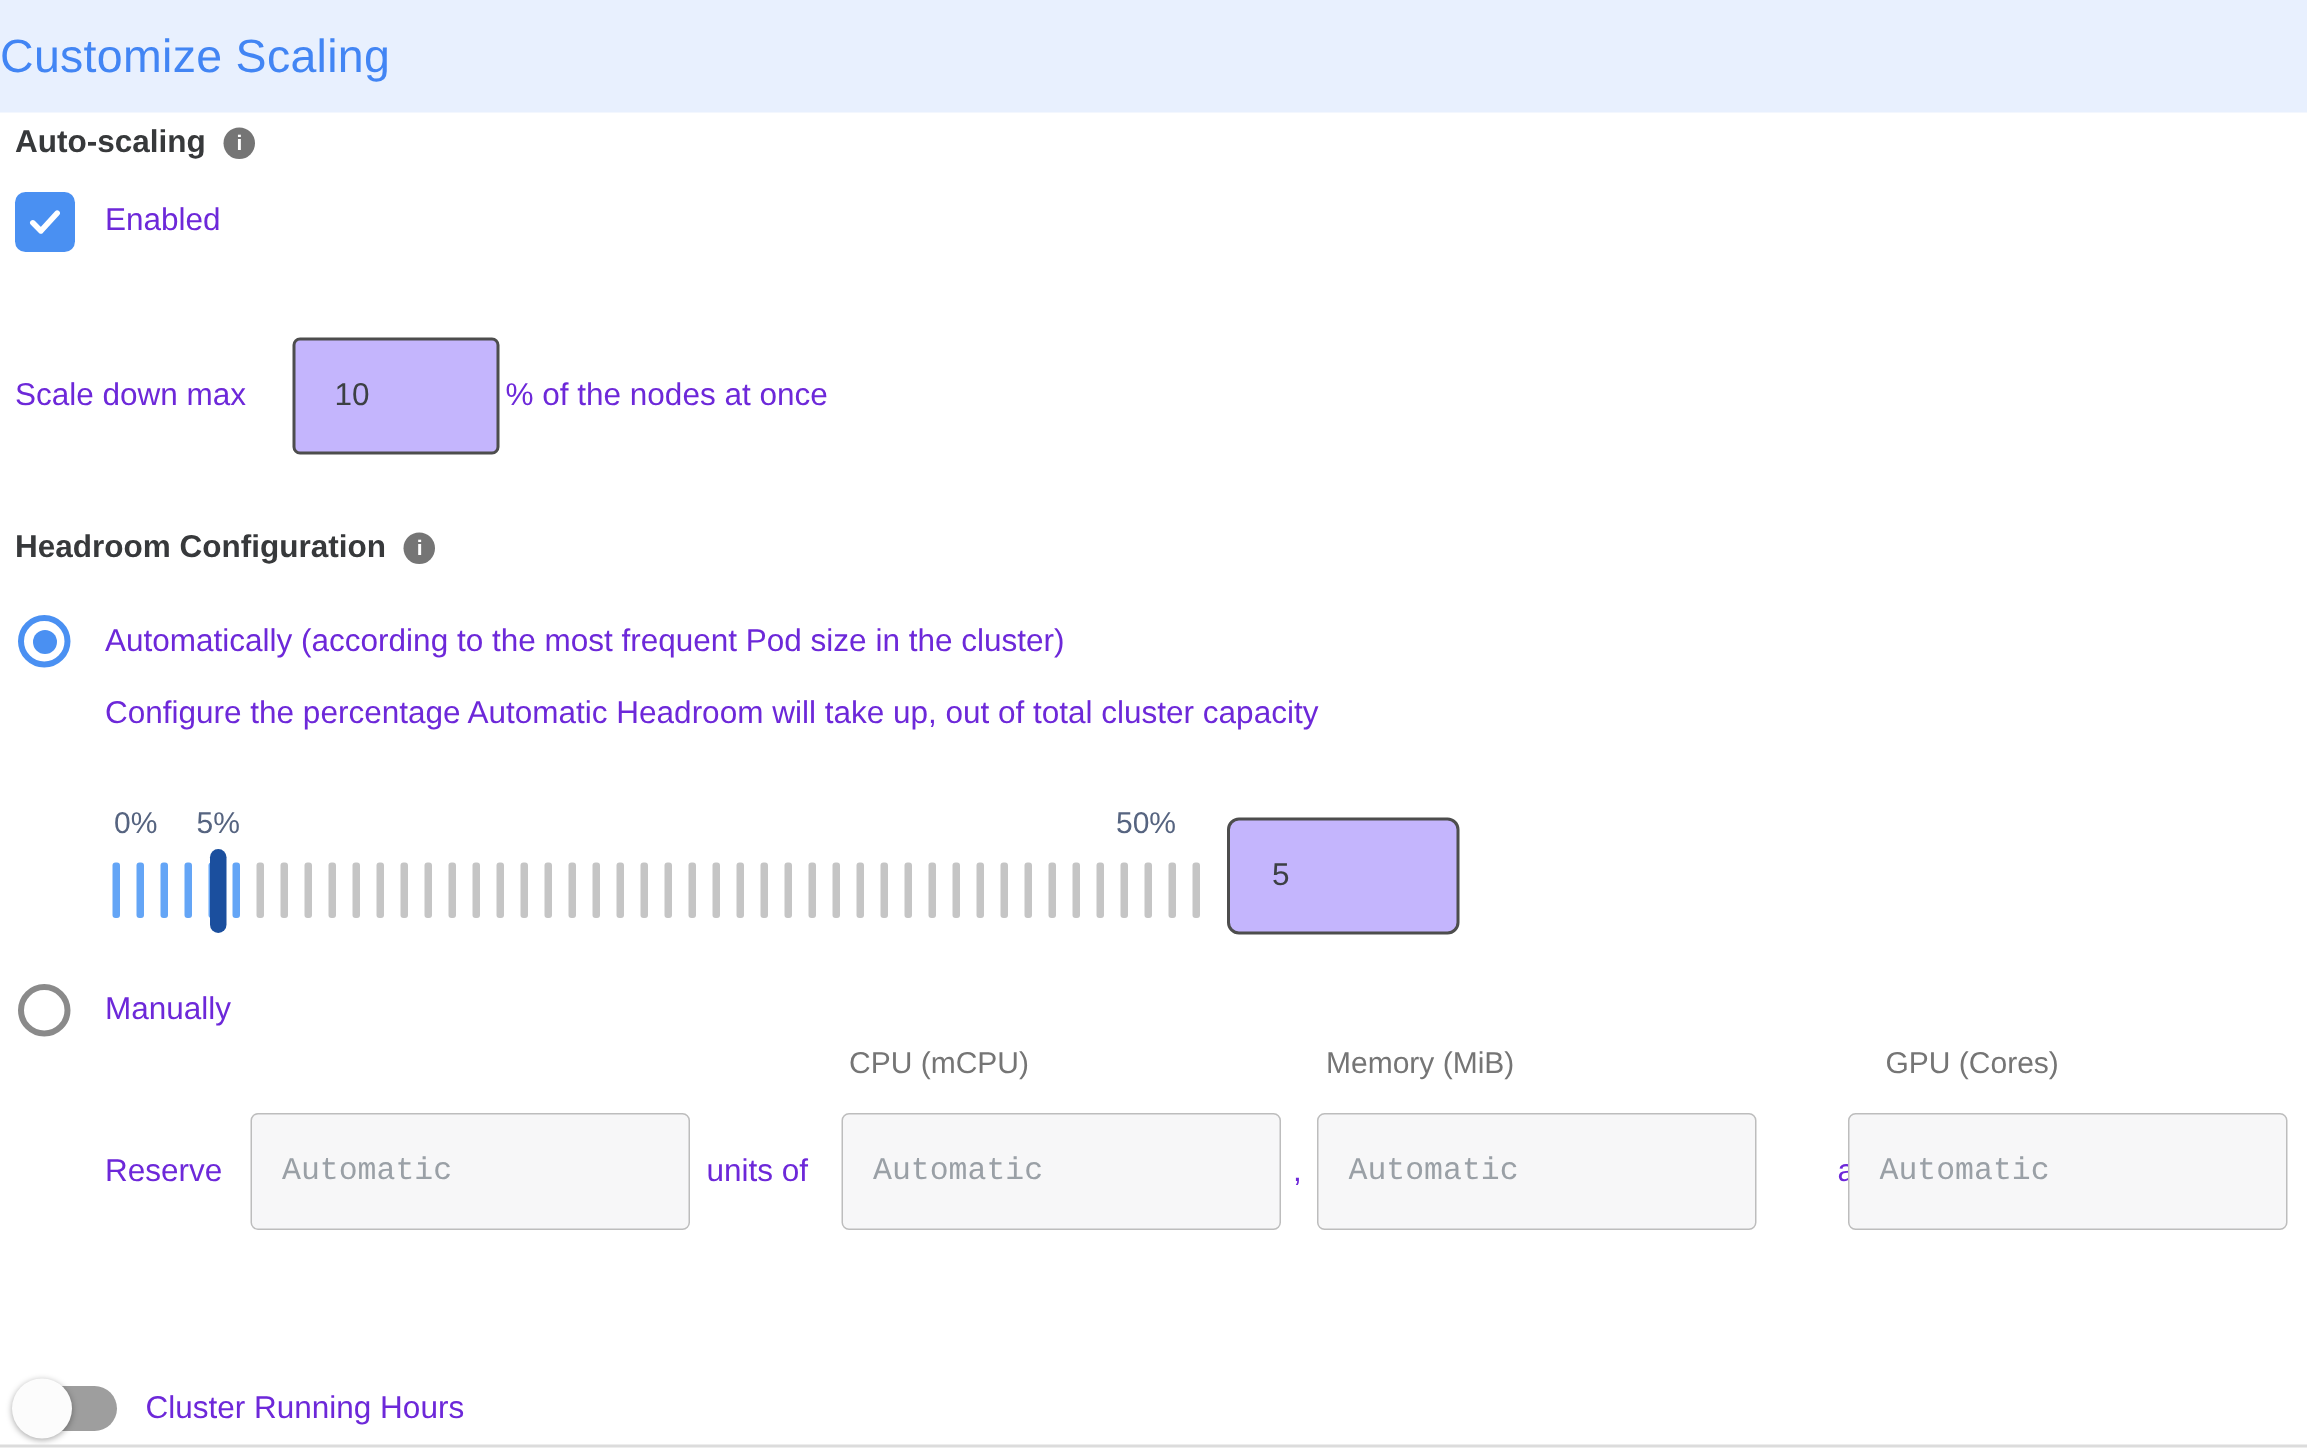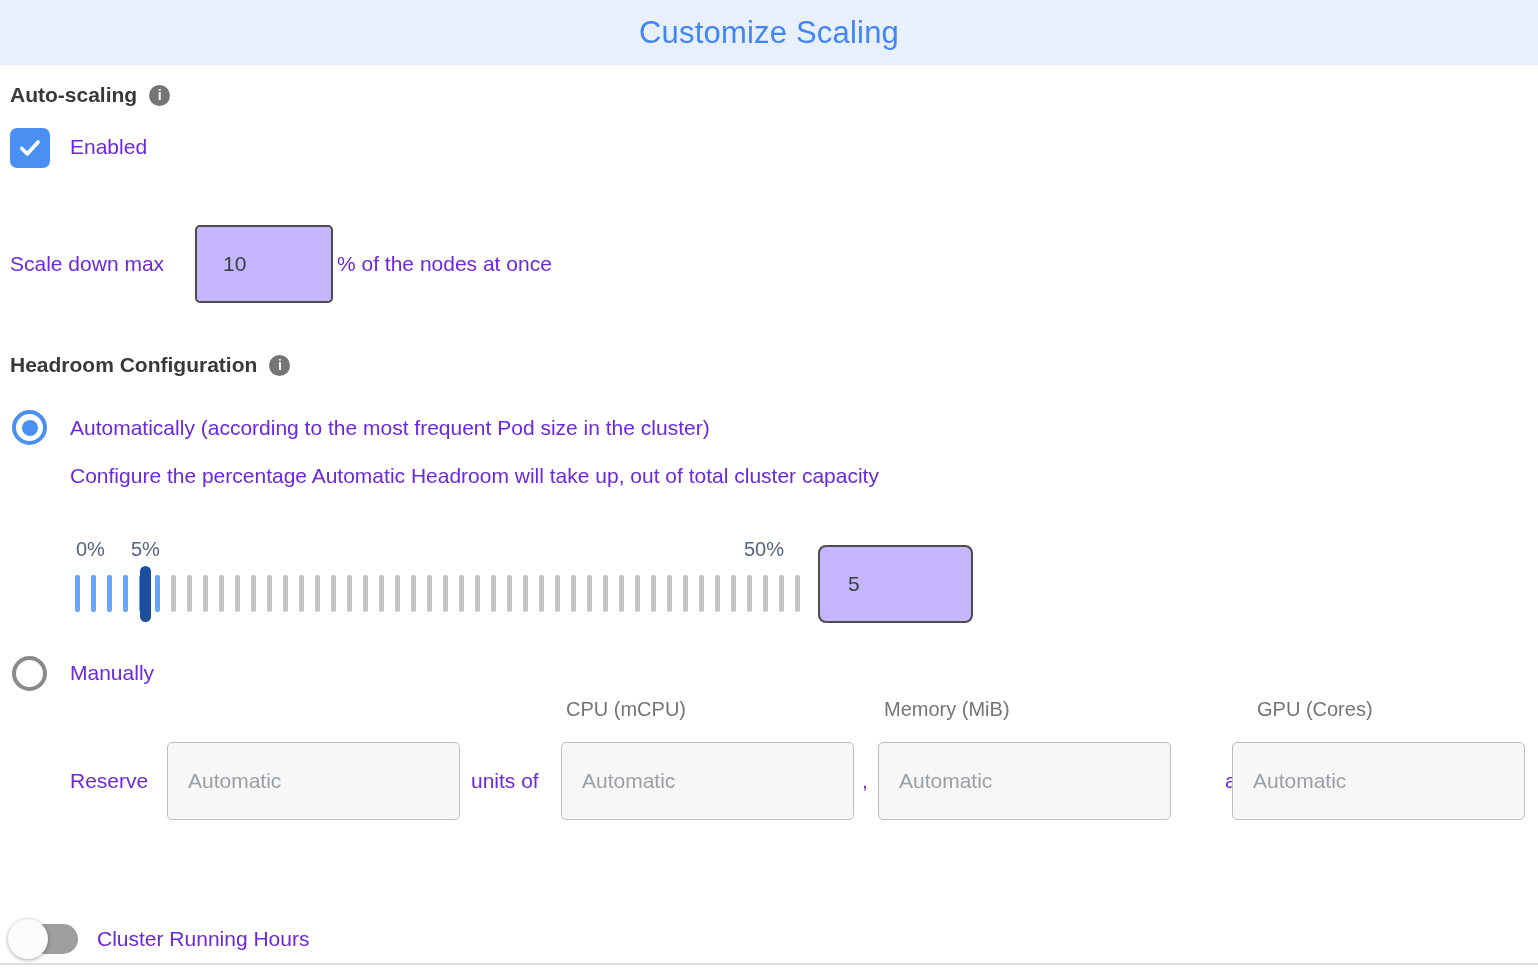--- a/index.html
+++ b/index.html
@@ -1,22 +1,22 @@
 <!DOCTYPE html>
 <html><head>
 <meta charset="utf-8">
 <style>
   * { margin:0; padding:0; box-sizing:border-box; }
   html,body { background:#fff; }
   body { font-family:"Liberation Sans", sans-serif; color:#3c4043; }
   .page { position:relative; width:1538px; height:970px; background:#fff; overflow:hidden; }
 
   
-  .header { position:absolute; left:0; top:0; width:1538px; height:65px; background:#e8f0fe;
-            display:flex; align-items:center; justify-content:center; }
+  .header { position:absolute; left:0; top:0; width:1538px; height:75px; background:#e8f0fe;
+            display:flex; align-items:center; }
   .header-title { color:#4285f4; font-size:31px; font-weight:400; letter-spacing:.2px; }
 
   
   .section-label { position:absolute; font-size:21px; font-weight:700; color:#37393b;
                    display:flex; align-items:center; gap:12px; }
   .info-icon { width:21px; height:21px; border-radius:50%; background:#757575; color:#fff;
                display:inline-flex; align-items:center; justify-content:center;
                font-size:14px; font-weight:700; font-style:normal; line-height:1; }
 
   .plain-text { font-size:21px; color:#6d28d9; }
@@ -44,21 +44,21 @@
   .tick-strip { position:absolute; left:75px; top:575px; width:725px; height:37px;
                 display:flex; gap:11px; align-items:stretch; }
   .tick { width:5px; border-radius:2px; background:#c5c5c5; flex:0 0 5px; }
   .tick.blue { background:#64a5f6; }
   .slider-handle { position:absolute; left:65px; top:-9.5px; width:11px; height:56px;
                    border-radius:6px; background:#1b4f9e; }
 
   
   .auto-input { position:absolute; top:742px; width:293px; height:78px; background:#f7f7f8;
                 border:1.5px solid #bdbdbd; border-radius:5px; padding-left:20px;
-                font-size:21px; color:#3c4043; font-family:Liberation Sans, sans-serif; }
+                font-size:21px; color:#3c4043; font-family:Liberation Mono, monospace; }
   .auto-input::placeholder { color:#9aa0a6; opacity:1; }
   .col-header { position:absolute; top:698px; font-size:20px; color:#757575; }
 
   
   .toggle { position:absolute; left:14px; top:924px; width:64px; height:30px; }
   .toggle-track { position:absolute; left:0; top:0; width:64px; height:30px; border-radius:15px; background:#9e9e9e; }
   .toggle-knob { position:absolute; left:-6px; top:-5px; width:40px; height:40px; border-radius:50%;
                  background:#fcfcfc; box-shadow:0 1px 4px rgba(0,0,0,.35); }
 
   .divider { position:absolute; left:0; top:963px; width:1538px; border-top:2px solid #dcdcdc; }

